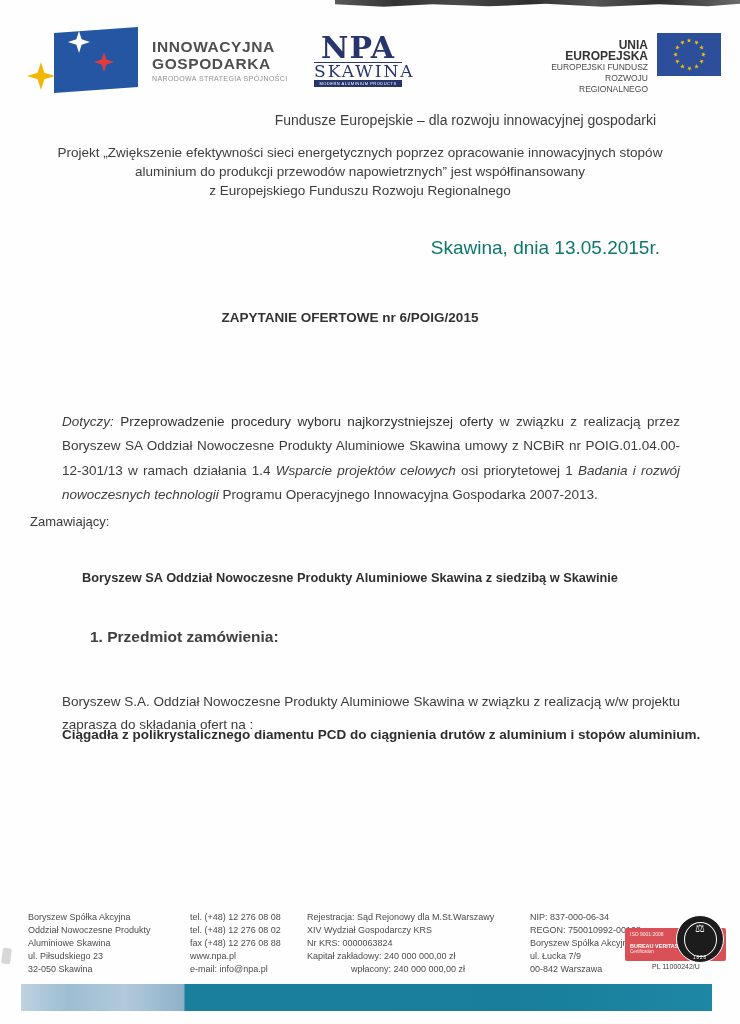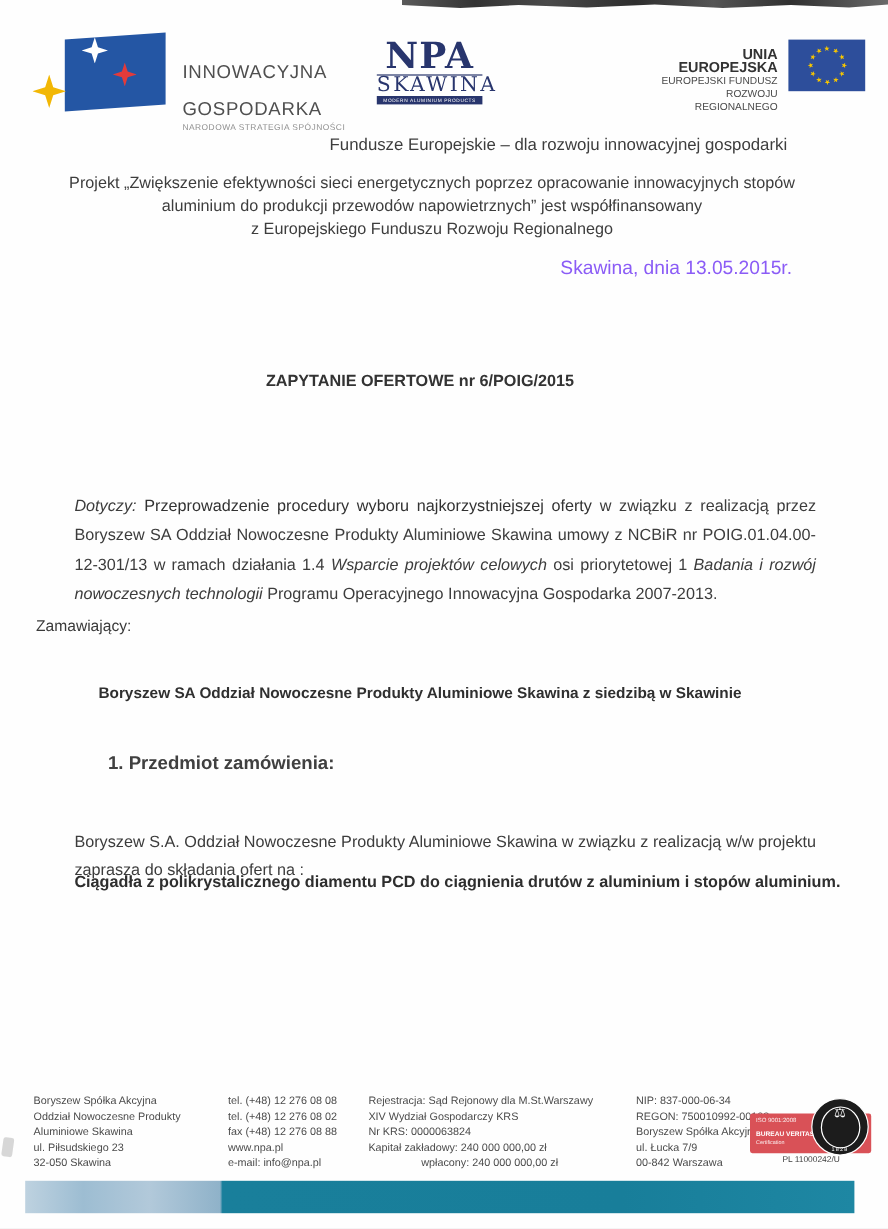--- a/index.html
+++ b/index.html
@@ -13,21 +13,21 @@
   .scan-smudge{position:absolute;left:2px;top:948px;width:9px;height:16px;background:#cdcdcd;opacity:.8;border-radius:2px;transform:rotate(8deg);}
 
   
   .ig-logo{position:absolute;left:40px;top:28px;}
   .ig-flag{position:absolute;left:14px;top:2px;width:84px;height:60px;background:#2456a4;transform:skewY(-4deg);}
   .star4{position:absolute;clip-path:polygon(50% 0,62% 38%,100% 50%,62% 62%,50% 100%,38% 62%,0 50%,38% 38%);}
   .star-white{left:28px;top:3px;width:22px;height:22px;background:#fff;}
   .star-red{left:54px;top:24px;width:20px;height:20px;background:#e23b3b;}
   .star-yellow{left:-13px;top:34px;width:28px;height:28px;background:#f2b705;}
   .ig-text{position:absolute;left:112px;top:10px;width:220px;}
-  .ig-title{font-size:15.5px;font-weight:normal;color:#4f4f4f;letter-spacing:.6px;line-height:17px;margin-top:14px;}
+  .ig-title{font-size:15.5px;font-weight:bold;color:#4f4f4f;letter-spacing:.6px;line-height:17px;}
   .ig-sub{font-size:7px;color:#8f8f8f;letter-spacing:.4px;margin-top:3px;}
 
   .npa-logo{position:absolute;left:314px;top:34px;width:88px;text-align:center;}
   .npa-acronym{font-family:"DejaVu Serif",serif;font-size:30px;font-weight:bold;color:#28356d;line-height:28px;letter-spacing:1px;}
   .npa-city{font-family:"DejaVu Serif",serif;font-size:17px;color:#28356d;letter-spacing:2px;border-top:1.5px solid #28356d;line-height:16px;}
   .npa-bar{margin-top:1px;height:7px;background:#28356d;color:#fff;font-size:4px;line-height:7px;letter-spacing:.5px;overflow:hidden;}
 
   .eu-text{position:absolute;left:538px;top:40px;width:110px;text-align:right;}
   .eu-line1{font-size:12px;font-weight:bold;color:#333;line-height:11px;}
   .eu-line{font-size:8.5px;color:#4a4a4a;line-height:11px;}
@@ -44,21 +44,21 @@
   .eu-star:nth-child(8){transform:rotate(210deg) translateY(-14px);}
   .eu-star:nth-child(9){transform:rotate(240deg) translateY(-14px);}
   .eu-star:nth-child(10){transform:rotate(270deg) translateY(-14px);}
   .eu-star:nth-child(11){transform:rotate(300deg) translateY(-14px);}
   .eu-star:nth-child(12){transform:rotate(330deg) translateY(-14px);}
 
   
   .tagline{position:absolute;left:16px;top:112px;width:640px;text-align:right;font-size:14px;color:#3d3d3d;}
   .project-note{position:absolute;left:40px;top:143px;width:640px;text-align:center;
     font-size:13.5px;line-height:19px;color:#3d3d3d;}
-  .dateline{position:absolute;right:80px;top:215px;font-size:16px;color:#8b5cf6;}
+  .dateline{position:absolute;right:80px;top:237px;font-size:19px;color:#0f766e;}
   .doc-title{position:absolute;left:30px;top:310px;width:640px;text-align:center;font-size:13.5px;font-weight:bold;color:#333;}
   .para{position:absolute;left:62px;width:618px;text-align:justify;font-size:13.5px;color:#3c3c3c;}
   .dotyczy{top:396px;line-height:24.5px;}
   .b{font-weight:normal;color:#323232;}
   .it{font-style:italic;}
   .buyer-label{position:absolute;left:30px;top:514px;width:640px;font-size:13px;}
   .buyer-name{position:absolute;left:30px;top:570px;width:640px;text-align:center;font-size:12.8px;font-weight:bold;color:#2f2f2f;}
   .sec-heading{position:absolute;left:90px;top:628px;font-size:15.5px;font-weight:bold;color:#404040;}
   .sec-intro{top:676px;line-height:23px;}
   .sec-subject{position:absolute;left:62px;top:727px;width:640px;font-size:13.5px;font-weight:bold;color:#2e2e2e;}

